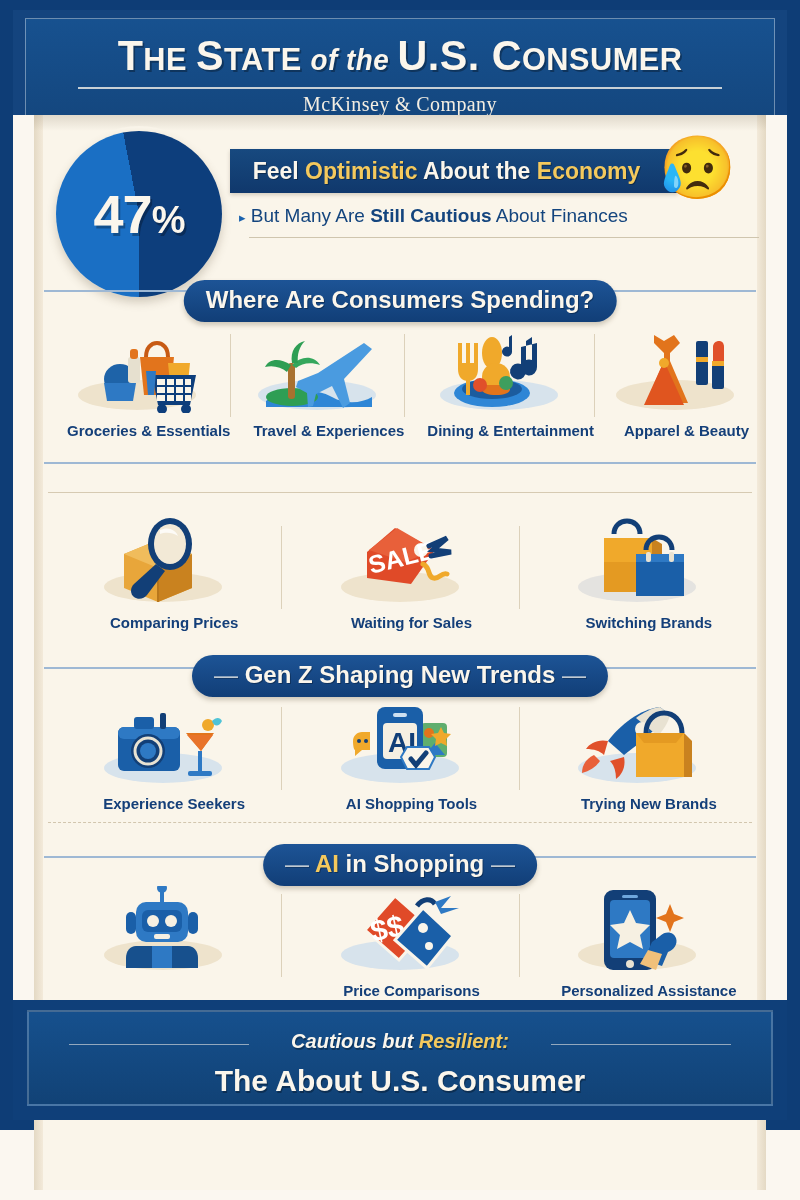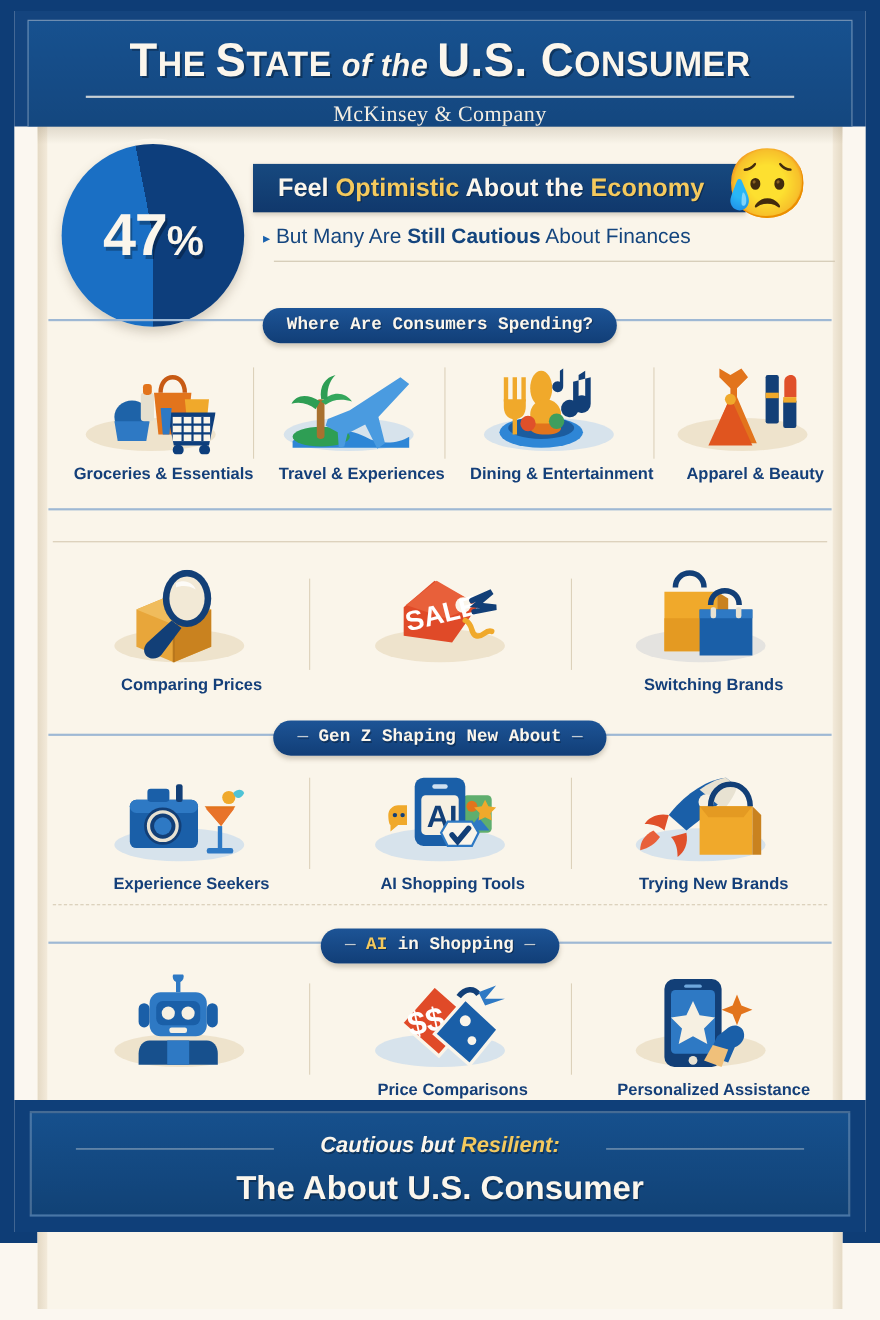--- a/index.html
+++ b/index.html
@@ -154,21 +154,21 @@
     position:absolute;left:50%;transform:translateX(-50%);
     padding:6px 22px 8px;
     border-radius:22px;
     font-family:"Liberation Sans Narrow","Liberation Sans",sans-serif;
     font-weight:bold;
     color:#FBF6EC;
     white-space:nowrap;
     box-shadow:0 3px 5px rgba(90,75,50,.28);
     text-shadow:1px 1px 0 rgba(0,0,0,.28);
   }
-  .pill.blue{background:linear-gradient(180deg,#1D5496,#113E77);font-size:16px;font-family:Liberation Mono, monospace;}
+  .pill.blue{background:linear-gradient(180deg,#1D5496,#113E77);font-size:24px;}
   .pill.orange{background:linear-gradient(180deg,#E2741C,#C75A14);font-size:22px;}
   .pill .dash{opacity:.75;font-weight:normal;}
 
   .items{position:absolute;left:10px;right:10px;display:flex;}
   .item{
     flex:1;position:relative;text-align:center;
   }
   .item + .item:before{
     content:"";position:absolute;left:0;top:12px;bottom:22px;width:1px;
     background:#DCD1BA;
@@ -374,20 +374,21 @@
           <div class="blob"></div>
           <svg width="126" height="88" viewBox="0 0 126 88">
             <path d="M30 34L58 10l40 22-24 34-44-6z" fill="#E04A28"></path>
             <path d="M32 32l28-22 38 22-30 12z" fill="#E8603A"></path>
             <circle cx="84" cy="32" r="7" fill="#FAF5EA"></circle>
             <text x="34" y="56" font-family="Liberation Sans Narrow, Liberation Sans, sans-serif" font-size="25" font-weight="bold" fill="#FFFFFF" transform="rotate(-14 34 56)">SALE</text>
             <path d="M92 28l18-8-14 12 18 2-20 4" stroke="#123F77" stroke-width="5" fill="none" stroke-linecap="round"></path>
             <path d="M86 46c8 4 4 12 10 14s8-6 14-4" stroke="#F0A92B" stroke-width="5" fill="none" stroke-linecap="round"></path>
           </svg>
         </div>
+        <div class="caption">Waiting for Sales</div>
       </div>
 
       <div class="item">
         <div class="art">
           <div class="blob" style="background:#DCDCDC;"></div>
           <svg width="126" height="88" viewBox="0 0 126 88">
             <path d="M40 16c0-8 6-13 13-13s13 5 13 13" stroke="#123F77" stroke-width="5" fill="none"></path>
             <path d="M30 20h48v54H30z" fill="#F0A92B"></path>
             <path d="M30 44h48v30H30z" fill="#E49A22"></path>
             <path d="M78 20l10 6v48l-10 0z" fill="#C9821F"></path>
@@ -400,21 +401,21 @@
         </div>
         <div class="caption">Switching Brands</div>
       </div>
     </div>
   </div>
 
   <div class="section" style="top:645px;height:180px;">
     <div class="rule-blue" style="top:22px;"></div>
     <div class="pill blue" style="top:10px;">
       <span class="dash">—</span>
-      <span>Gen Z Shaping New About</span>
+      <span>Gen Z Shaping New Trends</span>
       <span class="dash">—</span>
     </div>
 
     <div class="items" style="top:50px;">
       <div class="item">
         <div class="art">
           <div class="blob cool"></div>
           <svg width="126" height="88" viewBox="0 0 126 88">
             <rect x="18" y="28" width="62" height="44" rx="6" fill="#1A5FA8"></rect>
             <rect x="18" y="28" width="62" height="12" rx="6" fill="#2E79C4"></rect>

